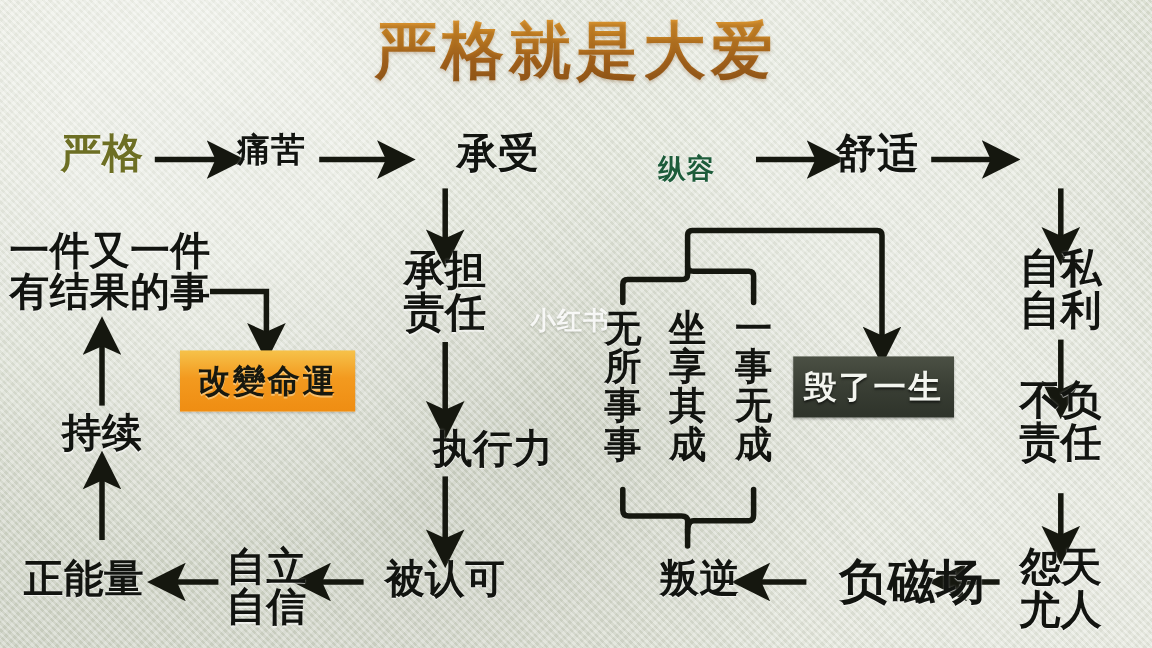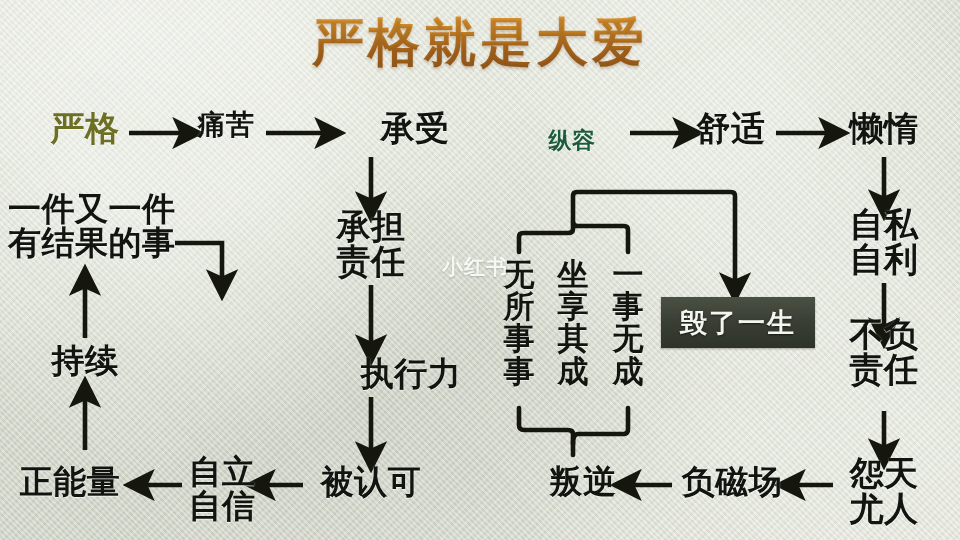--- a/index.html
+++ b/index.html
@@ -158,51 +158,53 @@
   <div class="node c" style="left:222px;top:455px;font-size:33px;">自立
 自信</div>
 
   <div class="node c" style="left:70px;top:465px;font-size:33px;">正能量</div>
 
   <div class="node c" style="left:85px;top:344px;font-size:33px;">持续</div>
 
   <div class="node" style="left:8px;top:192px;font-size:33px;text-align:left;">一件又一件
 有结果的事</div>
 
+  <div class="orangebox" style="left:150px;top:292px;width:146px;height:51px;">
+    <span>改變命運</span>
+  </div>
 
   <div class="node c head-indulge" style="left:572px;top:129px;font-size:23px;font-weight:900;font-family:Liberation Serif, serif;">纵容</div>
 
   <div class="node c" style="left:731px;top:111px;font-size:34px;">舒适</div>
 
-  <div class="node c" style="left:884px;top:111px;font-size:34px;">懒惰</div>
 
   <div class="node c" style="left:884px;top:207px;font-size:34px;">自私
 自利</div>
 
   <div class="node c" style="left:884px;top:317px;font-size:34px;">不负
 责任</div>
 
   <div class="node c" style="left:884px;top:456px;font-size:34px;">怨天
 尤人</div>
 
-  <div class="node c" style="left:732px;top:465px;font-size:33px;">负磁场</div>
+  <div class="node c" style="left:760px;top:465px;font-size:40px;">负磁场</div>
 
   <div class="node c" style="left:583px;top:465px;font-size:33px;">叛逆</div>
 
   <div class="vcol" style="left:519px;top:258px;">无
 所
 事
 事</div>
   <div class="vcol" style="left:573px;top:258px;">坐
 享
 其
 成</div>
   <div class="vcol" style="left:628px;top:258px;">一
 事
 无
 成</div>
 
-  <div class="darkbox" style="left:661px;top:297px;width:154px;height:51px;">
+  <div class="darkbox" style="left:661px;top:297px;width:134px;height:51px;">
     <span>毁了一生</span>
   </div>
 
   <div class="watermark">小红书</div>
 </div>
 
 </body></html>

